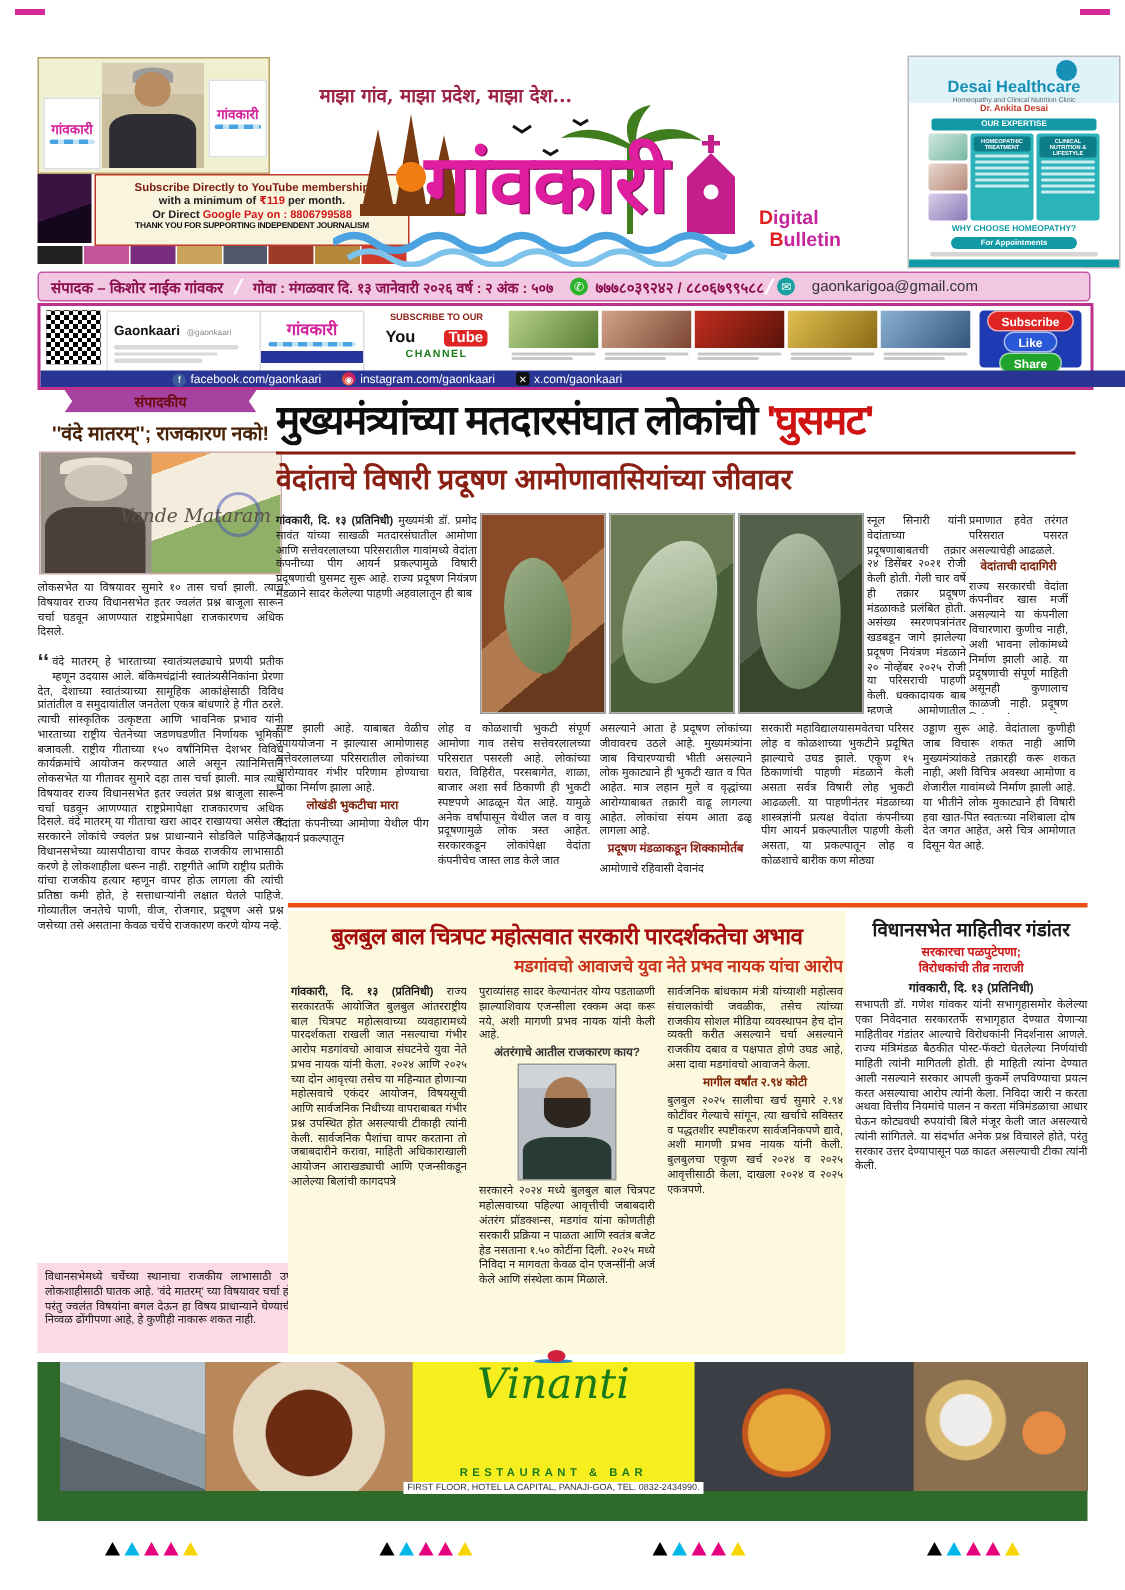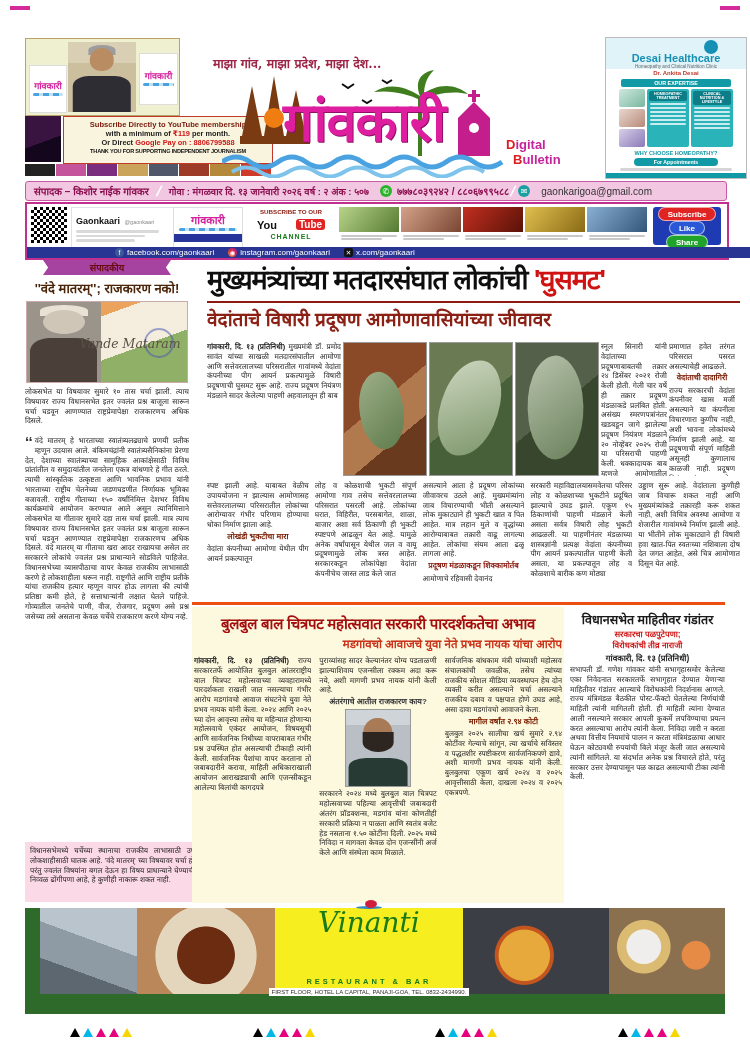--- a/index.html
+++ b/index.html
@@ -58,21 +58,21 @@
   .band{border:2px solid #c0308f;background:#fff;}
   .qr{background:
       repeating-linear-gradient(0deg,#000 0 3px,#fff 3px 6px),
       repeating-linear-gradient(90deg,#000 0 3px,#fff 3px 6px);background-blend-mode:difference;}
   .chancard{border:1px solid #e2e2e2;padding:2px 4px;}
   .chancard .nm{font-weight:bold;font-size:9px;color:#111;}
   .chancard .hd{font-size:5.5px;color:#888;}
   .gline{height:2.5px;background:#d9d9d9;border-radius:2px;margin:2px 0;}
   .subylock{text-align:center;}
   .subylock .s1{font-size:6.2px;font-weight:bold;color:#8c1c10;}
-  .yt{display:inline-flex;align-items:flex-start;gap:19px;margin:1px 12px;}
+  .yt{display:inline-flex;align-items:flex-end;gap:19px;margin:1px 12px;}
   .yt .you{font-weight:bold;font-size:11px;color:#111;}
   .yt .tube{background:#e02424;color:#fff;font-weight:bold;font-size:10px;border-radius:3px;padding:0 3px;}
   .subylock .s2{font-size:7px;font-weight:bold;color:#1a7a1a;letter-spacing:1px;}
   .thumb{width:60px;height:38px;display:flex;flex-direction:column;overflow:hidden;}
   .thumb .im{height:25px;}
   .thumb .cap{flex:1;padding:1px;}
   .thumb .cap div{height:2px;background:#c9c9c9;margin:1.5px 1px;border-radius:1px;}
   .bluepanel{background:#1f3bb3;border-radius:3px;display:flex;flex-direction:column;align-items:center;justify-content:space-evenly;}
   .pill{color:#fff;font-weight:bold;font-size:8px;border-radius:8px;padding:1.5px 9px;border:1px solid rgba(255,255,255,.6);}
   .bluestrip{background:#283593;color:#fff;display:flex;align-items:center;gap:14px;font-size:8px;padding-left:88px;}
@@ -357,21 +357,21 @@
       <div class="chakra"></div>
       <div class="script">Vande Mataram</div>
     </div>
     <div class="jt" style="height:46px;">लोकसभेत या विषयावर सुमारे १० तास चर्चा झाली. त्याच विषयावर राज्य विधानसभेत इतर ज्वलंत प्रश्न बाजूला सारून चर्चा घडवून आणण्यात राष्ट्रप्रेमापेक्षा राजकारणच अधिक दिसले.</div>
     <div class="jt" style="height:400px;margin-top:3px;">
       <span class="quotemark">‘‘</span><span>वंदे मातरम् हे भारताच्या स्वातंत्र्यलढ्याचे प्रणयी प्रतीक म्हणून उदयास आले. बंकिमचंद्रांनी स्वातंत्र्यसैनिकांना प्रेरणा देत, देशाच्या स्वातंत्र्याच्या सामूहिक आकांक्षेसाठी विविध प्रांतांतील व समुदायांतील जनतेला एकत्र बांधणारे हे गीत ठरले. त्याची सांस्कृतिक उत्कृष्टता आणि भावनिक प्रभाव यांनी भारताच्या राष्ट्रीय चेतनेच्या जडणघडणीत निर्णायक भूमिका बजावली. राष्ट्रीय गीताच्या १५० वर्षांनिमित्त देशभर विविध कार्यक्रमांचे आयोजन करण्यात आले असून त्यानिमित्ताने लोकसभेत या गीतावर सुमारे दहा तास चर्चा झाली. मात्र त्याच विषयावर राज्य विधानसभेत इतर ज्वलंत प्रश्न बाजूला सारून चर्चा घडवून आणण्यात राष्ट्रप्रेमापेक्षा राजकारणच अधिक दिसले. वंदे मातरम् या गीताचा खरा आदर राखायचा असेल तर सरकारने लोकांचे ज्वलंत प्रश्न प्राधान्याने सोडविले पाहिजेत. विधानसभेच्या व्यासपीठाचा वापर केवळ राजकीय लाभासाठी करणे हे लोकशाहीला धरून नाही. राष्ट्रगीते आणि राष्ट्रीय प्रतीके यांचा राजकीय हत्यार म्हणून वापर होऊ लागला की त्यांची प्रतिष्ठा कमी होते, हे सत्ताधाऱ्यांनी लक्षात घेतले पाहिजे. गोव्यातील जनतेचे पाणी, वीज, रोजगार, प्रदूषण असे प्रश्न जसेच्या तसे असताना केवळ चर्चेचे राजकारण करणे योग्य नव्हे.</span>
     </div>
   </div>
   <div class="abs edconc jt" style="left:25px;top:842px;width:224px;height:52px;">विधानसभेमध्ये चर्चेच्या स्थानाचा राजकीय लाभासाठी उपयोग करणे ही कृती लोकशाहीसाठी घातक आहे. 'वंदे मातरम्' च्या विषयावर चर्चा होण्यात काहीच गैर नाही, परंतु ज्वलंत विषयांना बगल देऊन हा विषय प्राधान्याने घेण्याची सरकारची धावपळ ही निव्वळ ढोंगीपणा आहे, हे कुणीही नाकारू शकत नाही.</div>
 
-  <div class="abs" style="left:207px;top:260px;width:533px;height:428px;">
+  <div class="abs" style="left:184px;top:260px;width:533px;height:428px;">
     <div class="lead-head">
       <span>मुख्यमंत्र्यांच्या मतदारसंघात लोकांची </span><span class="hl">'घुसमट'</span>
     </div>
     <div class="lead-rule" style="margin:4px 0 3px 0;"></div>
     <div class="lead-sub">वेदांताचे विषारी प्रदूषण आमोणावासियांच्या जीवावर</div>
 
     <div style="display:flex;gap:2px;margin-top:10px;height:134px;">
       <div class="jt" style="width:134px;">
         <b>गांवकारी, दि. १३ (प्रतिनिधी)</b>
         <span>मुख्यमंत्री डॉ. प्रमोद सावंत यांच्या साखळी मतदारसंघातील आमोणा आणि सत्तेवरलालच्या परिसरातील गावांमध्ये वेदांता कंपनीच्या पीग आयर्न प्रकल्पामुळे विषारी प्रदूषणाची घुसमट सुरू आहे. राज्य प्रदूषण नियंत्रण मंडळाने सादर केलेल्या पाहणी अहवालातून ही बाब</span>

